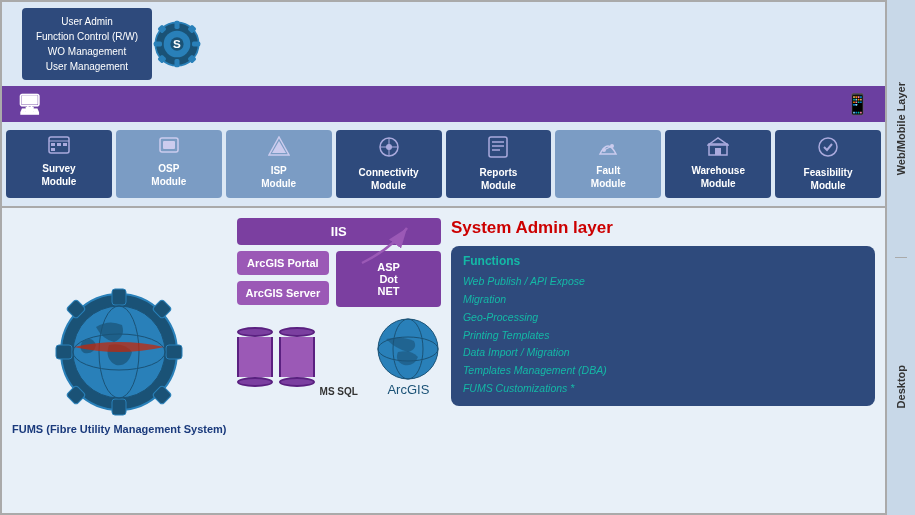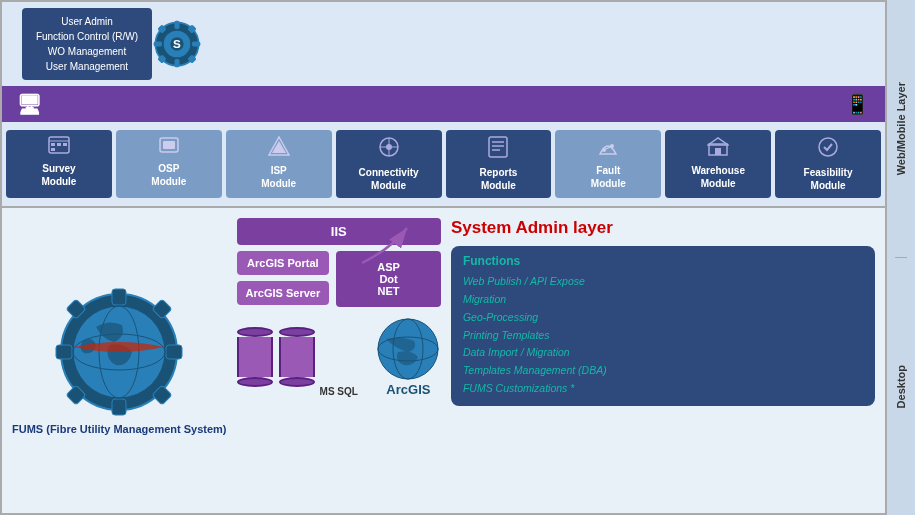--- a/index.html
+++ b/index.html
@@ -293,21 +293,21 @@
       border: 2px solid #5a2080;
     }
 
     .arcgis-globe {
       width: 65px;
       height: 65px;
     }
 
     .arcgis-label {
       font-size: 13px;
-      font-weight: bold;
+      font-weight: normal;
       color: #1a5276;
       text-align: center;
     }
 
     
     .sysadmin-area {
       flex: 1;
     }
 
     .sysadmin-title {

